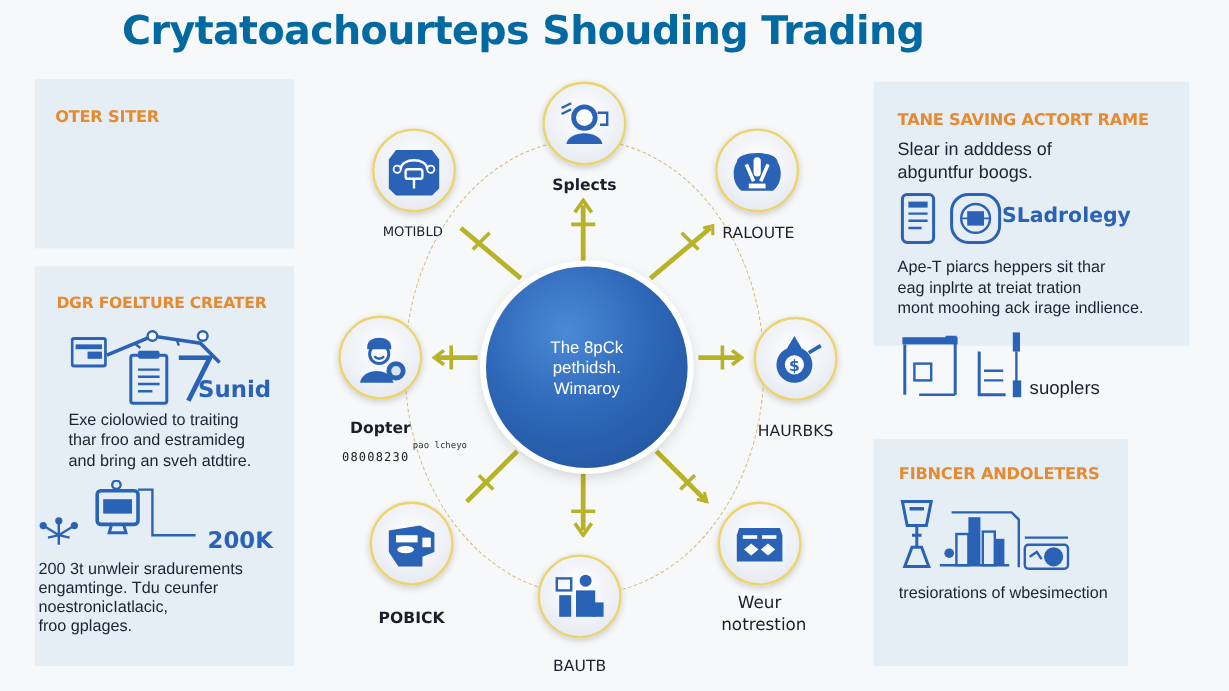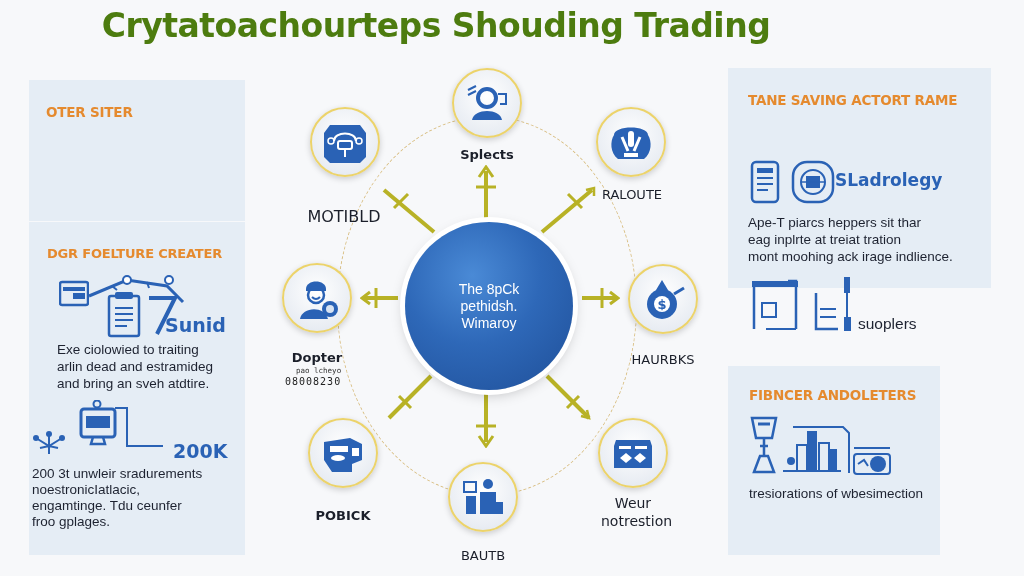--- a/index.html
+++ b/index.html
@@ -8,21 +8,21 @@
     background: #f7f8fa;
     font-family: "Liberation Sans", "DejaVu Sans", sans-serif;
     color: #1b1f2a;
     position: relative;
   }
   .title {
     position: absolute; left: 0; top: 6px; width: 872px;
     text-align: center;
     font-family: "DejaVu Sans", sans-serif;
     font-weight: bold; font-size: 33px; letter-spacing: -0.5px;
-    color: #4d7c0f;
+    color: #0369a1;
   }
   .panel {
     position: absolute;
     background: #e5edf5;
   }
   .panel-heading {
     font-family: "DejaVu Sans", sans-serif;
     font-weight: bold; font-size: 13.5px; color: #e58a2e;
     letter-spacing: -0.2px;
   }
@@ -57,29 +57,29 @@
     border: 2.5px solid #ecd36a;
     box-shadow: 0 2px 6px rgba(0,0,0,0.18);
     display: flex; align-items: center; justify-content: center;
   }
   .node svg { width: 46px; height: 46px; }
   .node-label {
     position: absolute; font-size: 13px; color: #1b1f2a; text-align: center;
     font-family: "DejaVu Sans", sans-serif; white-space: nowrap;
   }
   .arrow { position: absolute; }
-  .sub-label { position: absolute; font-size: 7.5px; color: #333; font-family: "DejaVu Sans Mono", monospace; }
+  .sub-label { position: absolute; font-size: 7.5px; color: #333; font-family: "DejaVu Sans Mono", monospace; margin-left: 48px; }
   .badge-label { position: absolute; font-size: 10px; letter-spacing: 1px; color:#222; font-family:"DejaVu Sans Mono", monospace; }
 </style>
 </head>
 <body>
 
 <div class="title">Crytatoachourteps Shouding Trading</div>
 
-<div class="panel" style="left:29px;top:80px;width:216px;height:141px;">
+<div class="panel" style="left:29px;top:66px;width:216px;height:141px;">
   <div class="panel-heading" style="position:absolute;left:17px;top:24px;">OTER SITER</div>
 </div>
 
 <div class="panel" style="left:29px;top:222px;width:216px;height:333px;">
   <div class="panel-heading" style="position:absolute;left:18px;top:24px;font-size:13px;">DGR FOELTURE CREATER</div>
 
   <svg style="position:absolute;left:30px;top:58px;" width="30" height="28" viewBox="0 0 30 28">
     <rect x="1" y="2" width="28" height="23" rx="2" fill="none" stroke="#2a62b5" stroke-width="2.5"></rect>
     <rect x="4" y="7" width="22" height="4" fill="#2a62b5"></rect>
     <rect x="14" y="13" width="12" height="6" fill="#2a62b5"></rect>
@@ -97,48 +97,52 @@
     <line x1="8" y1="22" x2="26" y2="22" stroke="#2a62b5" stroke-width="2"></line>
     <line x1="8" y1="28" x2="26" y2="28" stroke="#2a62b5" stroke-width="2"></line>
     <line x1="8" y1="34" x2="20" y2="34" stroke="#2a62b5" stroke-width="2"></line>
   </svg>
   <svg style="position:absolute;left:118px;top:74px;" width="30" height="40" viewBox="0 0 30 40">
     <path d="M2 2 L28 2 L10 38" fill="none" stroke="#2a62b5" stroke-width="4"></path>
   </svg>
   <div class="blue-word" style="position:absolute;left:136px;top:92px;font-size:19px;">Sunid</div>
   <div class="panel-text small" style="position:absolute;left:28px;top:119px;">
     <div>Exe ciolowied to traiting</div>
-    <div>arlin dead and estramideg</div>
+    <div>thar froo and estramideg</div>
     <div>and bring an sveh atdtire.</div>
   </div>
 
   <svg style="position:absolute;left:3px;top:208px;" width="34" height="26" viewBox="0 0 34 26">
     <path d="M17 4 L17 24 M4 8 L17 16 L30 8 M8 18 L17 16 L26 18" stroke="#2a62b5" stroke-width="2" fill="none"></path>
     <circle cx="17" cy="4" r="3" fill="#2a62b5"></circle>
     <circle cx="4" cy="8" r="3" fill="#2a62b5"></circle>
     <circle cx="30" cy="8" r="3" fill="#2a62b5"></circle>
   </svg>
   <svg style="position:absolute;left:48px;top:178px;" width="90" height="50" viewBox="0 0 90 50">
     <circle cx="20" cy="4" r="3.5" fill="none" stroke="#2a62b5" stroke-width="2"></circle>
     <rect x="4" y="9" width="34" height="28" rx="3" fill="none" stroke="#2a62b5" stroke-width="3"></rect>
     <rect x="9" y="16" width="24" height="12" fill="#2a62b5"></rect>
     <path d="M16 37 L14 44 L28 44 L26 37" stroke="#2a62b5" stroke-width="2.5" fill="none"></path>
     <path d="M38 8 L50 8 L50 46 L86 46" stroke="#2a62b5" stroke-width="2" fill="none"></path>
   </svg>
   <div class="blue-word" style="position:absolute;left:144px;top:218px;font-size:19px;">200K</div>
   <div class="panel-text small" style="position:absolute;left:3px;top:244px;line-height:16px;">
     <div>200 3t unwleir sradurements</div>
+    <div>engamtinge. Tdu ceunfer</div>
     <div>noestronicIatlacic,</div>
-    <div>engamtinge. Tdu ceunfer</div>
     <div>froo gplages.</div>
   </div>
 </div>
 
 <div class="panel" style="left:728px;top:68px;width:263px;height:220px;">
   <div class="panel-heading" style="position:absolute;left:20px;top:24px;">TANE SAVING ACTORT RAME</div>
+  <div class="panel-text" style="position:absolute;left:20px;top:47px;font-size:15px;line-height:19px;">
+    <div>Slear in adddess of</div>
+    <div>abguntfur boogs.</div>
+  </div>
   <svg style="position:absolute;left:22px;top:92px;" width="30" height="44" viewBox="0 0 30 44">
     <rect x="2" y="2" width="26" height="40" rx="4" fill="none" stroke="#2a62b5" stroke-width="2.5"></rect>
     <rect x="7" y="8" width="16" height="5" fill="#2a62b5"></rect>
     <line x1="7" y1="18" x2="23" y2="18" stroke="#2a62b5" stroke-width="2"></line>
     <line x1="7" y1="24" x2="23" y2="24" stroke="#2a62b5" stroke-width="2"></line>
     <line x1="7" y1="30" x2="18" y2="30" stroke="#2a62b5" stroke-width="2"></line>
   </svg>
   <svg style="position:absolute;left:63px;top:92px;" width="44" height="44" viewBox="0 0 44 44">
     <rect x="2" y="2" width="40" height="40" rx="14" fill="none" stroke="#2a62b5" stroke-width="2.5"></rect>
     <circle cx="22" cy="22" r="12" fill="none" stroke="#2a62b5" stroke-width="2"></circle>
@@ -326,13 +330,13 @@
 <div class="node" style="left:310px;top:107px;">
   <svg viewBox="0 0 46 46">
     <path d="M8 6 L38 6 L44 14 L44 38 L38 44 L8 44 L2 38 L2 14 Z" fill="#2a62b5"></path>
     <path d="M12 22 C12 12 34 12 34 22" stroke="#fff" stroke-width="2" fill="none"></path>
     <rect x="16" y="22" width="14" height="8" rx="2" fill="none" stroke="#fff" stroke-width="2"></rect>
     <circle cx="9" cy="22" r="3" fill="none" stroke="#fff" stroke-width="1.5"></circle>
     <circle cx="37" cy="22" r="3" fill="none" stroke="#fff" stroke-width="1.5"></circle>
     <line x1="23" y1="30" x2="23" y2="38" stroke="#fff" stroke-width="2"></line>
   </svg>
 </div>
-<div class="node-label" style="left:304px;top:187px;width:80px;font-size:16px;margin-top:20px;">MOTIBLD</div>
+<div class="node-label" style="left:304px;top:187px;width:80px;font-size:11px;">MOTIBLD</div>
 
 </body></html>

